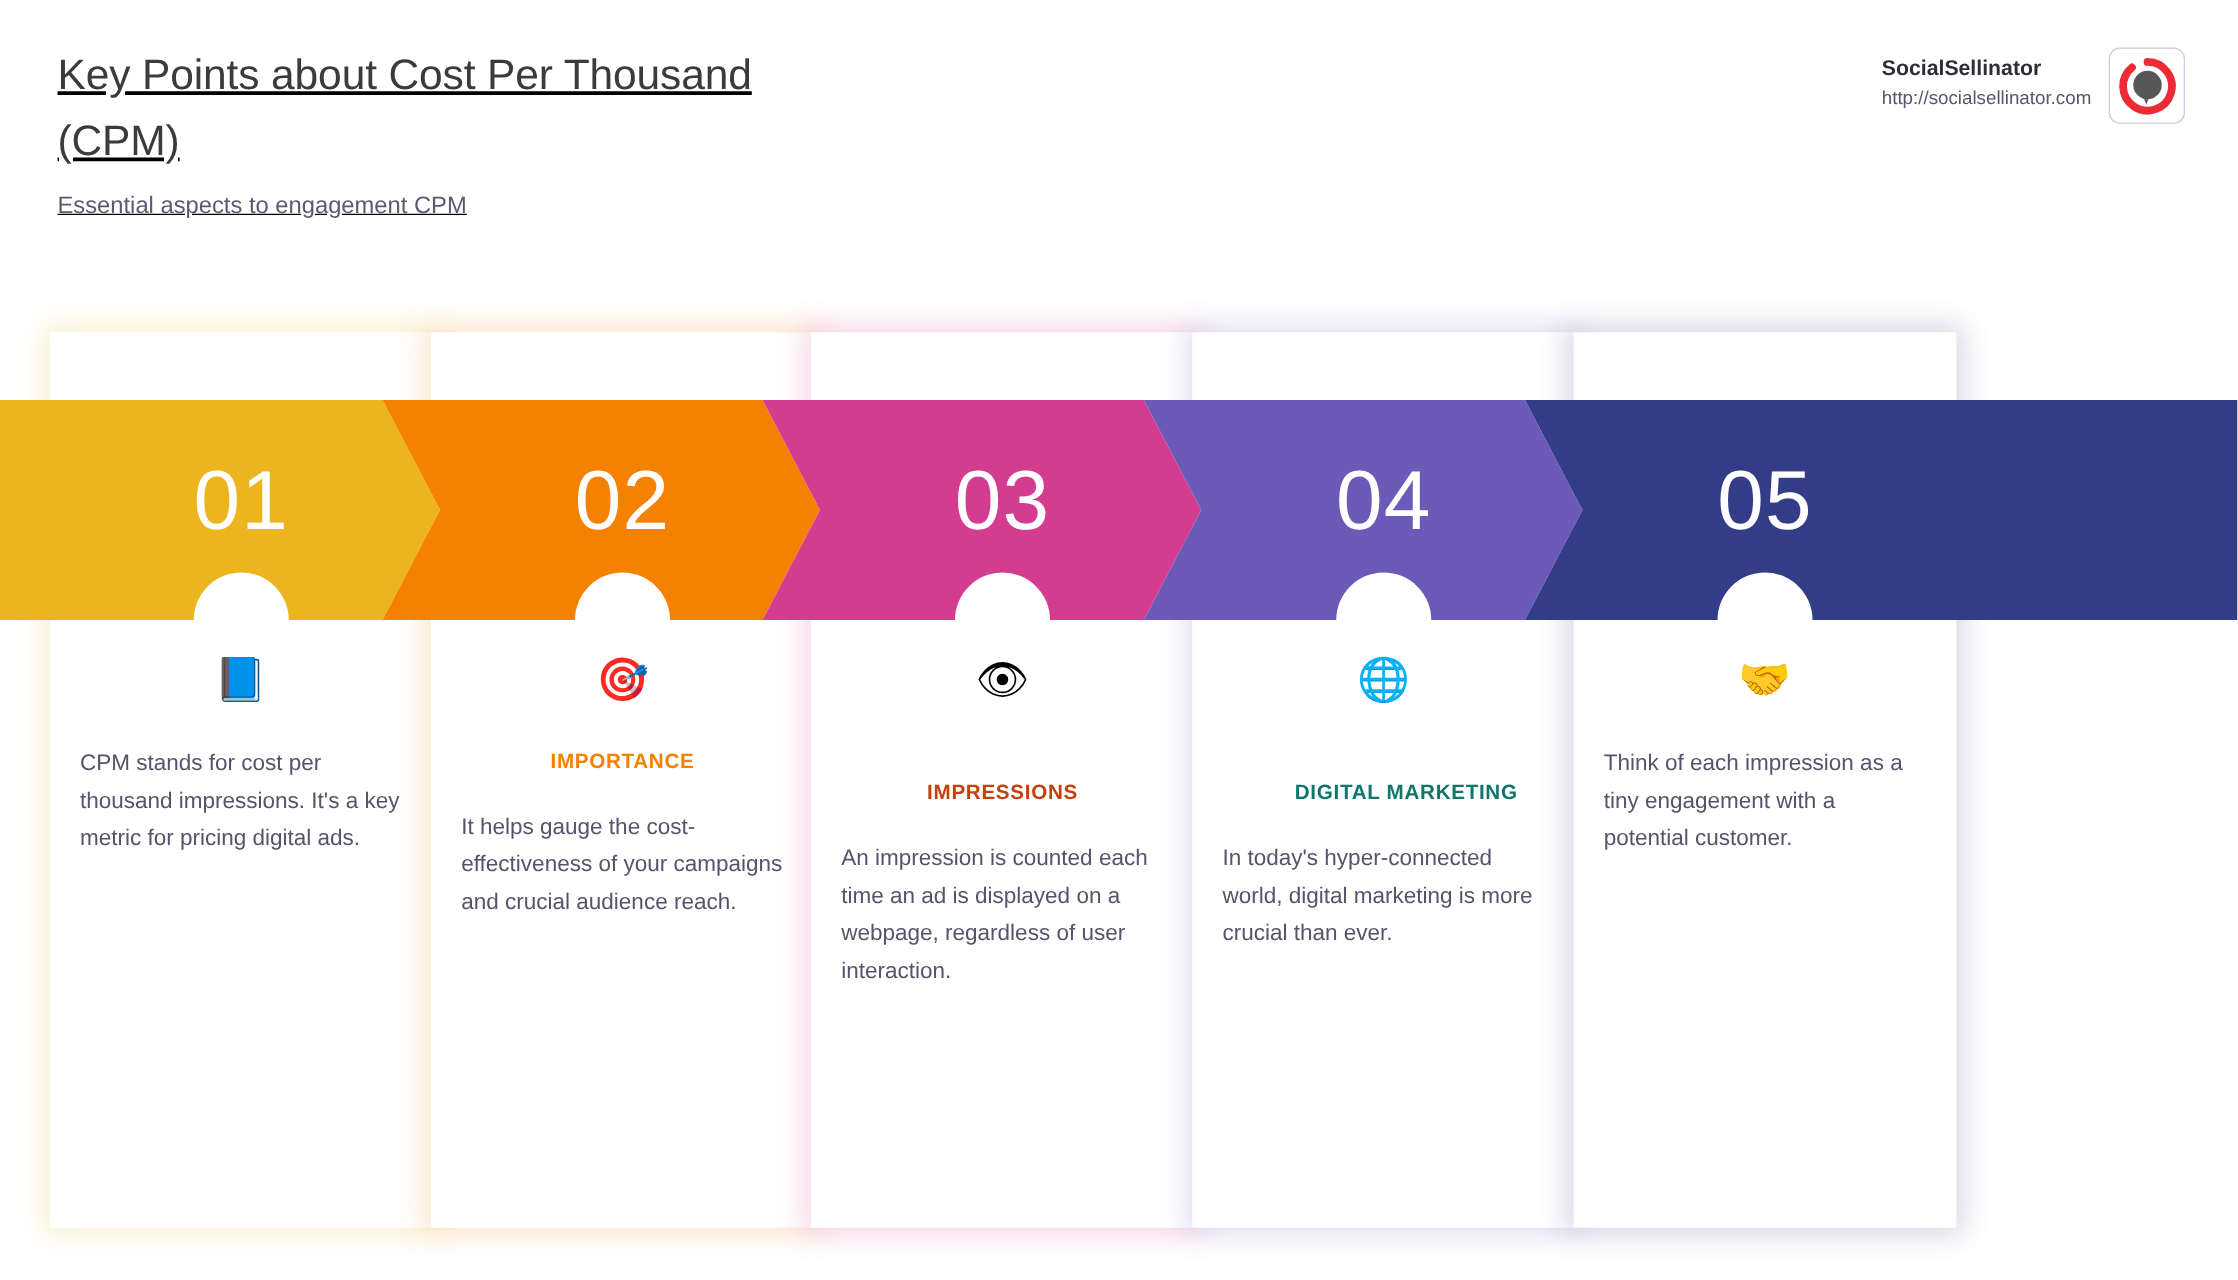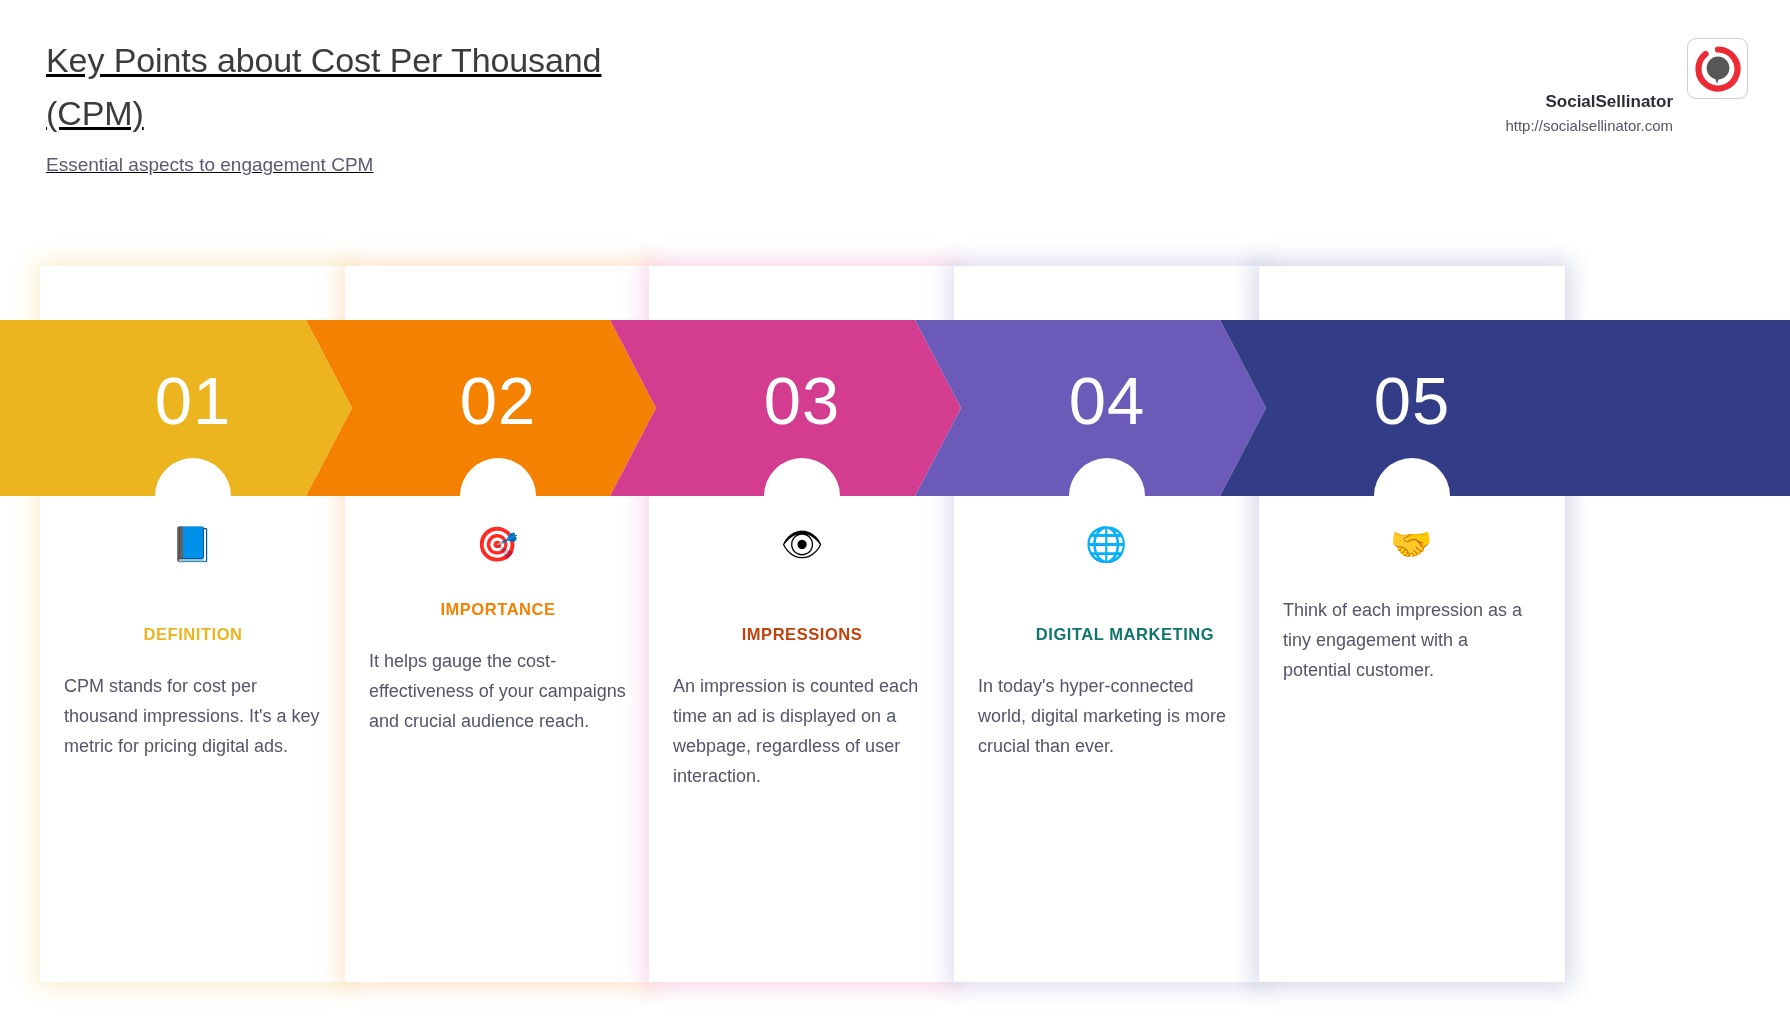--- a/index.html
+++ b/index.html
@@ -54,23 +54,21 @@
   #brand-block {
     position: absolute;
     right: 42px;
     top: 38px;
     display: flex;
     align-items: flex-start;
     gap: 14px;
   }
 
   #brand-text {
-    text-align: right;
     padding-top: 6px;
-    margin-top: 47px;
   }
 
   #brand-name {
     font-size: 17px;
     font-weight: 700;
     color: #2d2d3a;
     line-height: 22px;
   }
 
   #brand-url {
@@ -209,21 +207,20 @@
 
   </div>
 
   <div id="cards">
       <div class="card" style="left: 40px; box-shadow: rgba(236, 181, 31, 0.2) 0px 0px 22px 6px;">
         <div class="card-inner">
           <div class="card-spacer"></div>
           <div class="icon-wrap">
             <span class="card-icon">📘</span>
           </div>
-          <div class="card-label" style="color: rgb(236, 181, 31);">DEFINITION</div>
           <div class="card-desc">CPM stands for cost per thousand impressions. It's a key metric for pricing digital ads.</div>
         </div>
       </div>
       <div class="card" style="left: 345px; box-shadow: rgba(245, 129, 0, 0.2) 0px 0px 22px 6px;">
         <div class="card-inner">
           <div class="card-spacer"></div>
           <div class="icon-wrap">
             <span class="card-icon">🎯</span>
           </div>
           <div class="card-label" style="color: rgb(245, 129, 0); margin-top: 21px;">IMPORTANCE</div>

